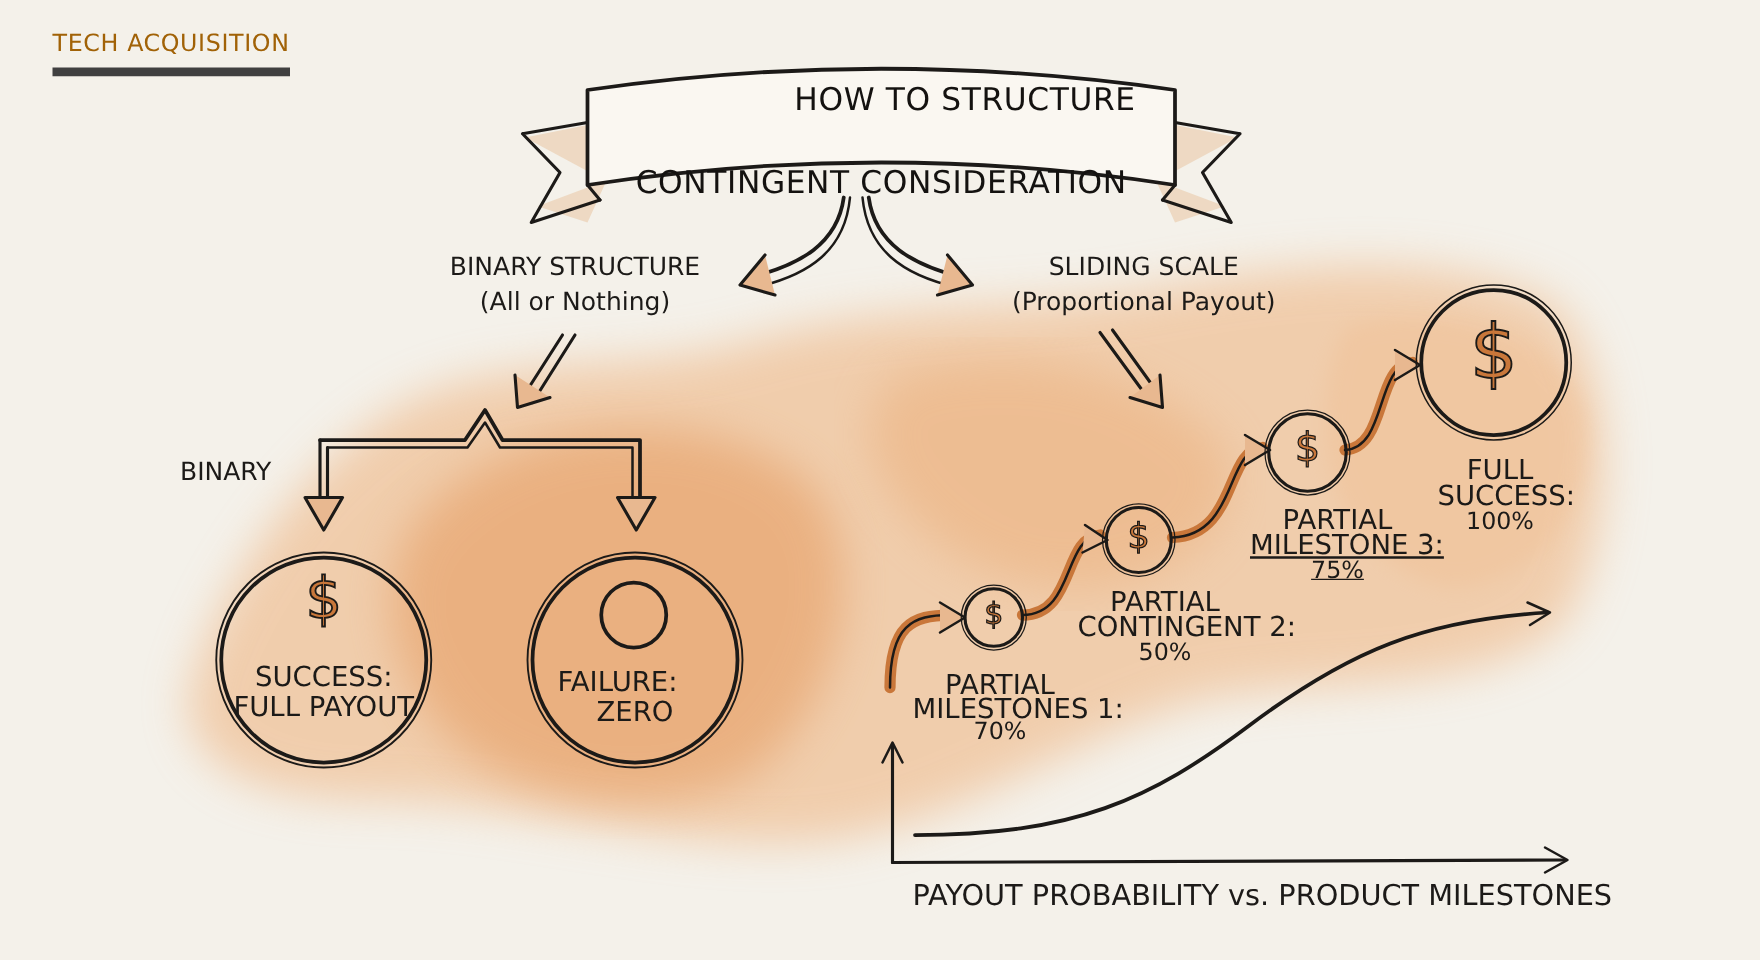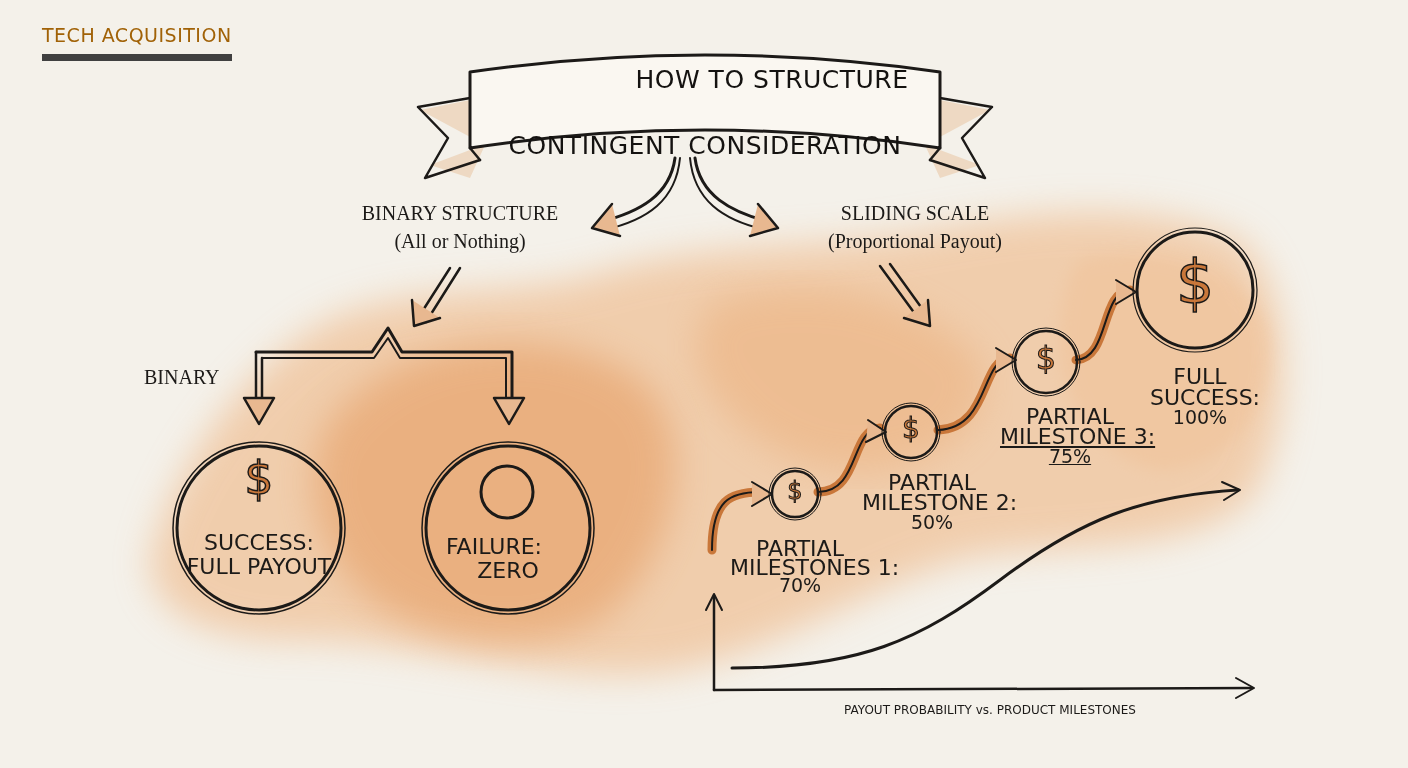--- a/index.html
+++ b/index.html
@@ -9,21 +9,21 @@
     font-family:"DejaVu Sans", sans-serif;
     color:#1c1a18;
   }
   .layer { position:absolute; left:0; top:0; width:1408px; height:768px; }
   .txt { position:absolute; text-align:center; line-height:1.15; white-space:nowrap; }
   .tag {
     position:absolute; left:42px; top:24px; font-size:19px; color:#a16207;
     letter-spacing:0.5px; padding-bottom:8px; border-bottom:7px solid #404040;
   }
   .title { font-size:25px; letter-spacing:0.5px; color:#141210; }
-  .h2 { font-size:20px;font-family:Liberation Serif, serif; }
+  .h2 { font-size:20px; }
   .lbl { font-size:22px; }
   .big { font-size:19px; }
 </style>
 </head>
 <body>
 
 <svg class="layer" viewBox="0 0 1408 768">
   <defs>
     <filter id="blur1">
         <feGaussianBlur stdDeviation="18"></feGaussianBlur>
@@ -148,24 +148,24 @@
 <div class="txt" style="left:775px; top:478px; width:40px; font-size:24px; color:#c9773a; -webkit-text-stroke:1px #1c1a18;">$</div>
 <div class="txt" style="left:889px; top:413px; width:44px; font-size:28px; color:#c9773a; -webkit-text-stroke:1px #1c1a18;">$</div>
 <div class="txt" style="left:1022px; top:340px; width:48px; font-size:32px; color:#c9773a; -webkit-text-stroke:1px #1c1a18;">$</div>
 <div class="txt" style="left:1160px; top:248px; width:70px; font-size:60px; color:#c9773a; -webkit-text-stroke:1.5px #1c1a18;">$</div>
 
 <div class="txt lbl" style="left:730px; top:536px; width:140px;">PARTIAL</div>
 <div class="txt lbl" style="left:730px; top:555px; width:140px;">MILESTONES 1:</div>
 <div class="txt big" style="left:730px; top:575px; width:140px;">70%</div>
 
 <div class="txt lbl" style="left:862px; top:470px; width:140px;">PARTIAL</div>
-<div class="txt lbl" style="left:862px; top:490px; width:140px;">MILESTONE 2:</div>
+<div class="txt lbl" style="left:862px; top:490px; width:140px;">CONTINGENT 2:</div>
 <div class="txt big" style="left:862px; top:512px; width:140px;">50%</div>
 
 <div class="txt lbl" style="left:1000px; top:404px; width:140px;">PARTIAL</div>
 <div class="txt lbl" style="left:1000px; top:424px; width:140px;text-decoration:underline;">MILESTONE 3:</div>
 <div class="txt big" style="left:1000px; top:446px; width:140px;text-decoration:underline;">75%</div>
 
 <div class="txt lbl" style="left:1150px; top:364px; width:100px;">FULL</div>
 <div class="txt lbl" style="left:1150px; top:385px; width:100px;">SUCCESS:</div>
 <div class="txt big" style="left:1150px; top:407px; width:100px;">100%</div>
 
-<div class="txt lbl" style="left:730px; top:704px; width:520px; font-size:12px;">PAYOUT PROBABILITY vs. PRODUCT MILESTONES</div>
+<div class="txt lbl" style="left:730px; top:704px; width:520px; font-size:23px;">PAYOUT PROBABILITY vs. PRODUCT MILESTONES</div>
 
 </body></html>

